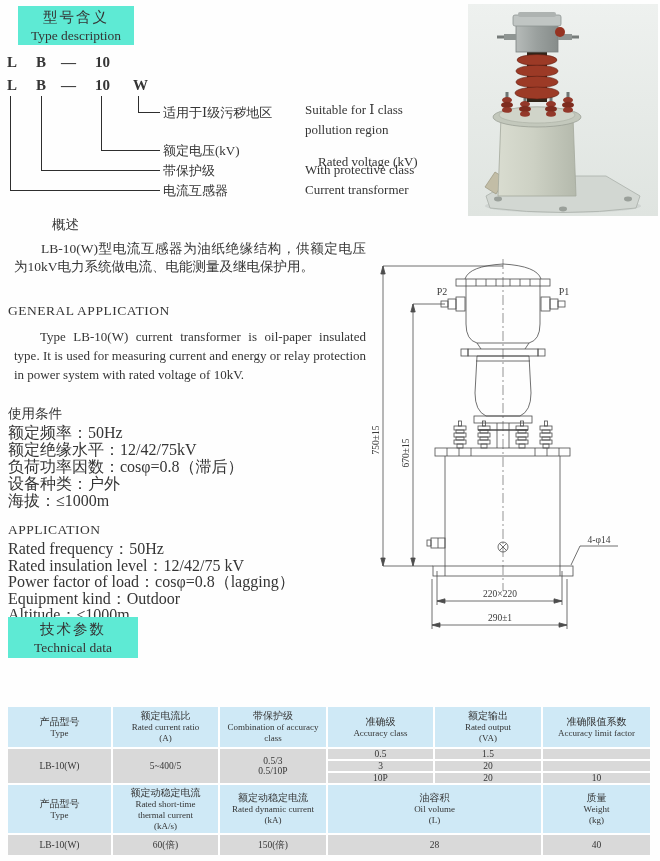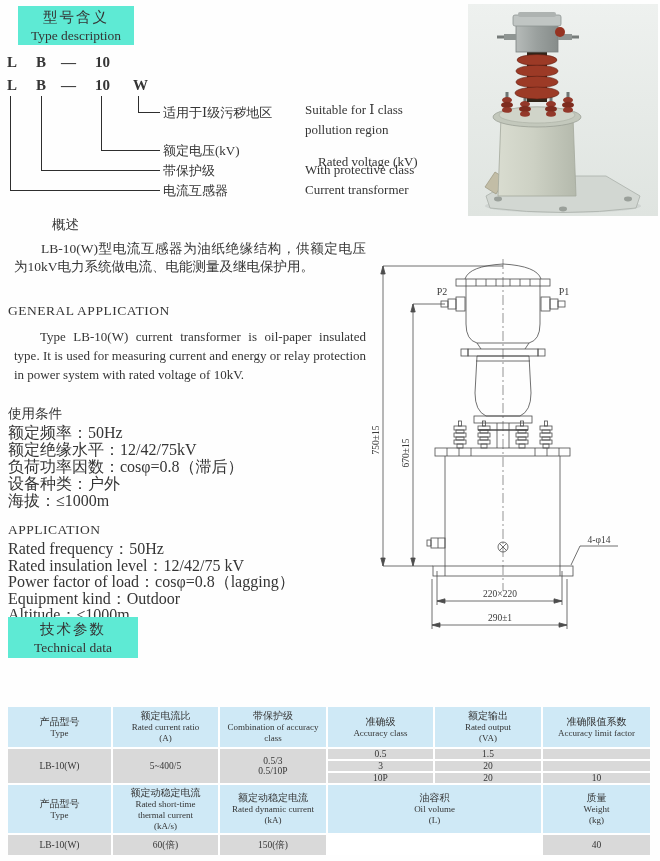--- a/index.html
+++ b/index.html
@@ -383,16 +383,17 @@
     </div>
     <div class="th" style="grid-area:5/6">
       <div class="zh">质量</div>
         <div class="en">Weight</div>
         <div class="en">(kg)</div>
     </div>
 
     <div class="td" style="grid-area:6/1">LB-10(W)</div>
     <div class="td" style="grid-area:6/2">60(倍)</div>
     <div class="td" style="grid-area:6/3">150(倍)</div>
+    <div class="td" style="grid-area:6/4/7/6">28</div>
     <div class="td" style="grid-area:6/6">40</div>
   </div>
 
 </div>
 
 </body></html>

